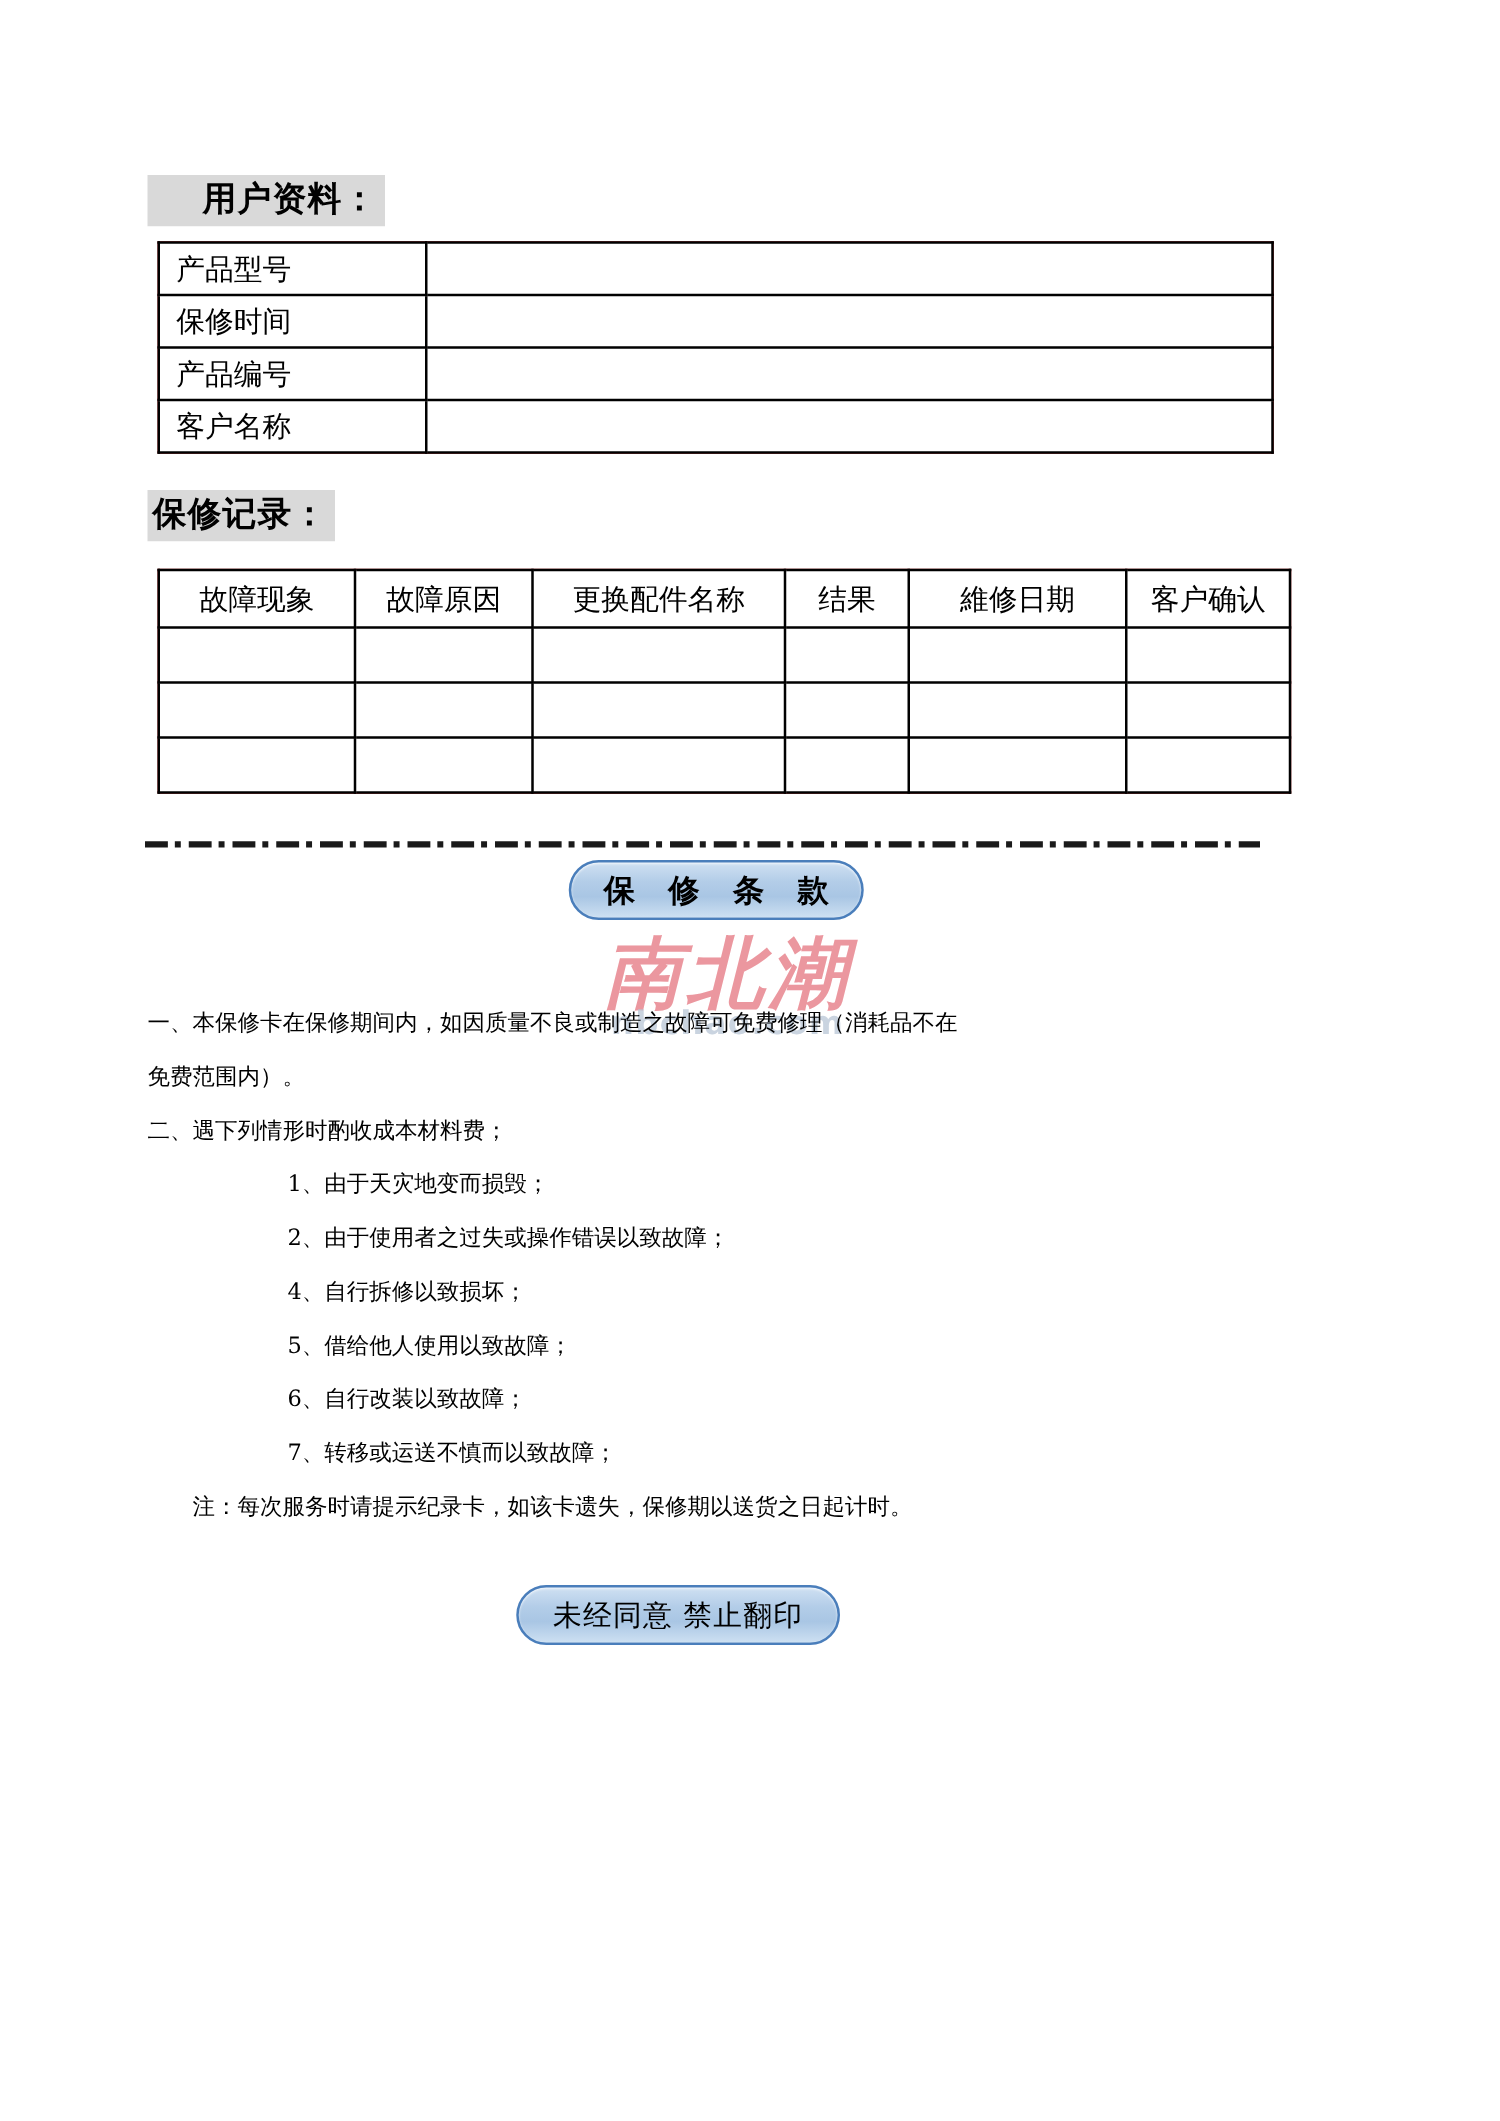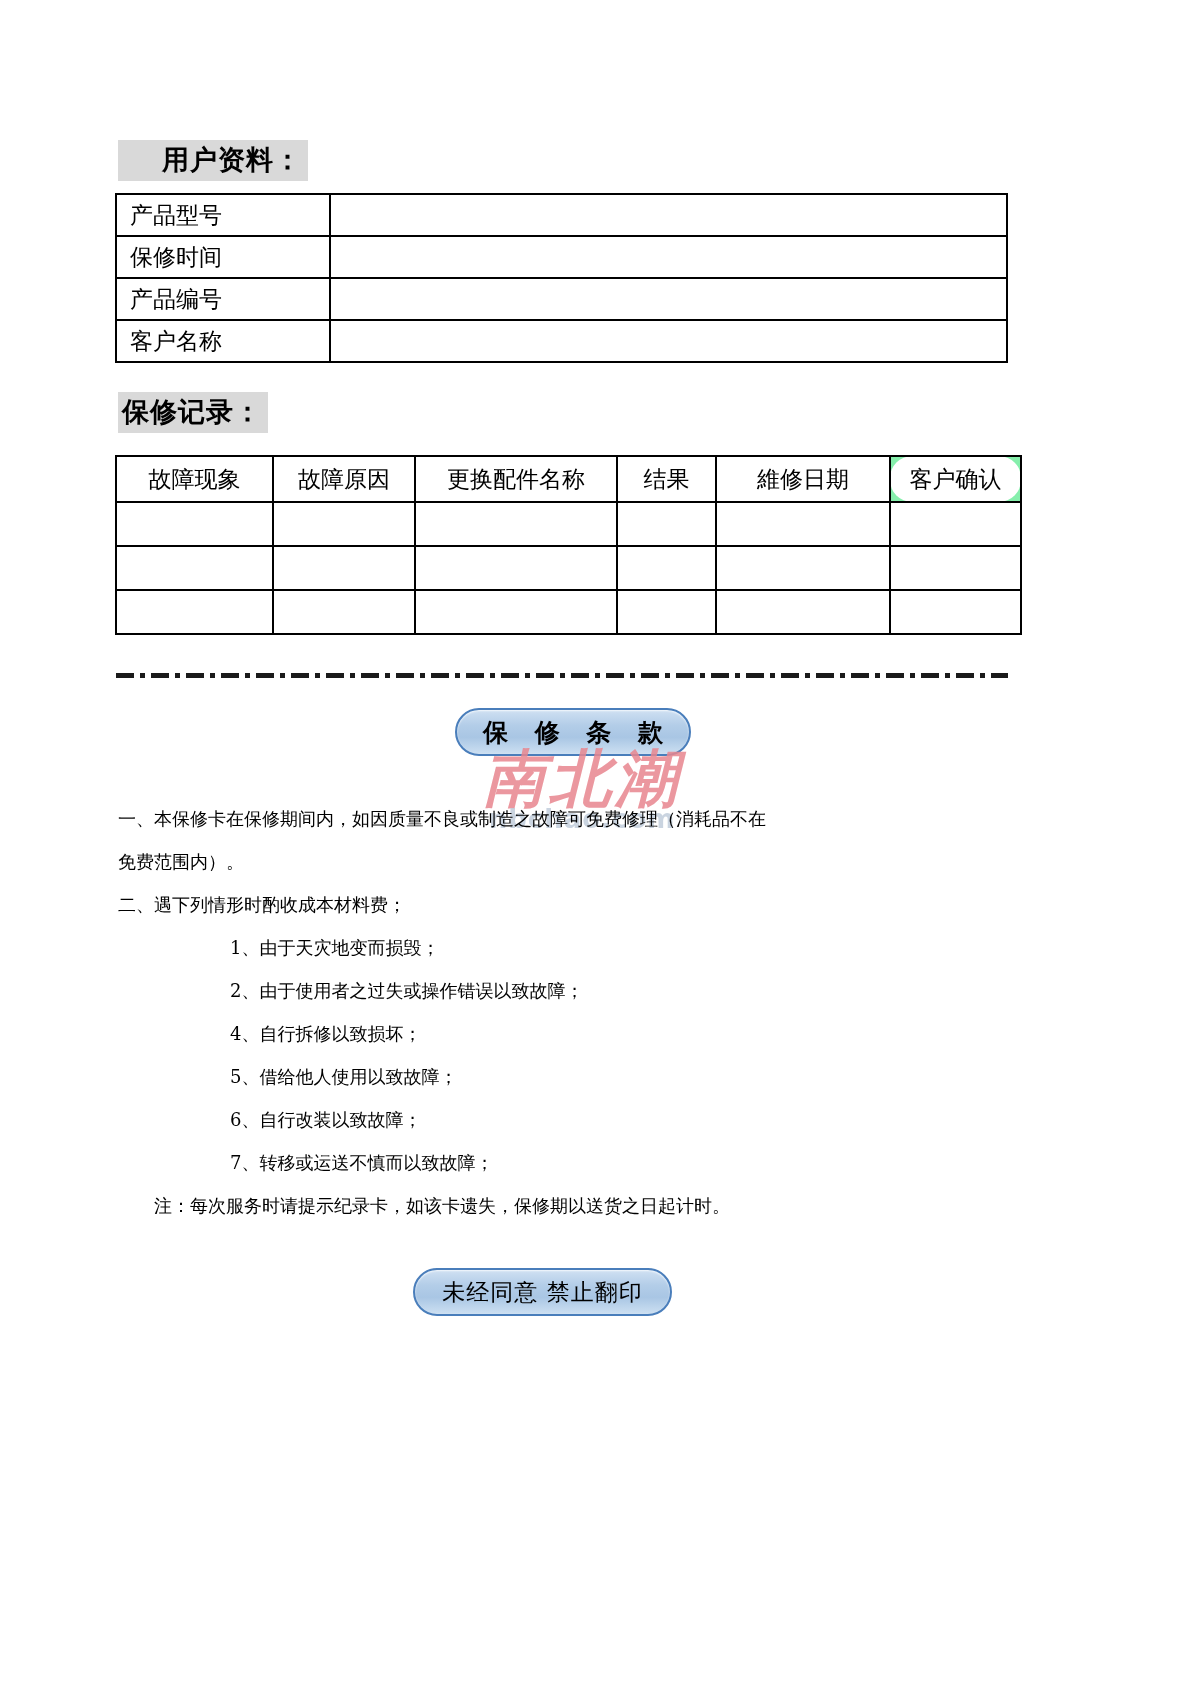--- a/index.html
+++ b/index.html
@@ -33,21 +33,22 @@
     white-space: nowrap;
   }
   #heading-user   { left: 118px; top: 140px; padding-left: 44px; }
   #heading-record { left: 118px; top: 392px; }
 
   
   table.doc-table {
     position: absolute;
     border-collapse: collapse;
     table-layout: fixed;
-    background: #86efac;
+    background: #b91c1c;
+    margin-left: 11px;
   }
   table.doc-table td, table.doc-table th {
     border: 2px solid #000;
     padding: 0;
     font-weight: normal;
     background: #fff;
   }
 
   
   #table-user {
@@ -84,21 +85,21 @@
     vertical-align: middle;
   }
   #table-record td.blank-cell {
     height: 42px;
   }
   .col-phenomenon { width: 155px; }
   .col-cause      { width: 140px; }
   .col-part       { width: 200px; }
   .col-result     { width: 97px; }
   .col-date       { width: 172px; }
-  .col-confirm    { width: 129px; border-radius: 22px; }
+  .col-confirm    { width: 129px; }
 
   
   #divider {
     position: absolute;
     left: 116px;
     top: 672px;
     width: 892px;
     height: 6px;
     background-image:
       linear-gradient(to right, #1a1a1a 0 18px, transparent 18px 24px,
@@ -119,21 +120,21 @@
     background: linear-gradient(to bottom,
                 #cfe0f2 0%, #b3cde8 35%, #a9c6e4 62%, #cde0f2 100%);
     box-shadow: inset 0 1px 2px rgba(255,255,255,0.8);
     color: #000;
     font-family: "DejaVu Serif", "Liberation Serif", serif;
     font-weight: bold;
     white-space: nowrap;
   }
   #badge-terms {
     left: 455px;
-    top: 708px;
+    top: 688px;
     width: 232px;
     height: 44px;
     font-size: 25px;
     letter-spacing: 9px;
     text-indent: 9px;
   }
   #badge-copyright {
     left: 413px;
     top: 1268px;
     width: 255px;

